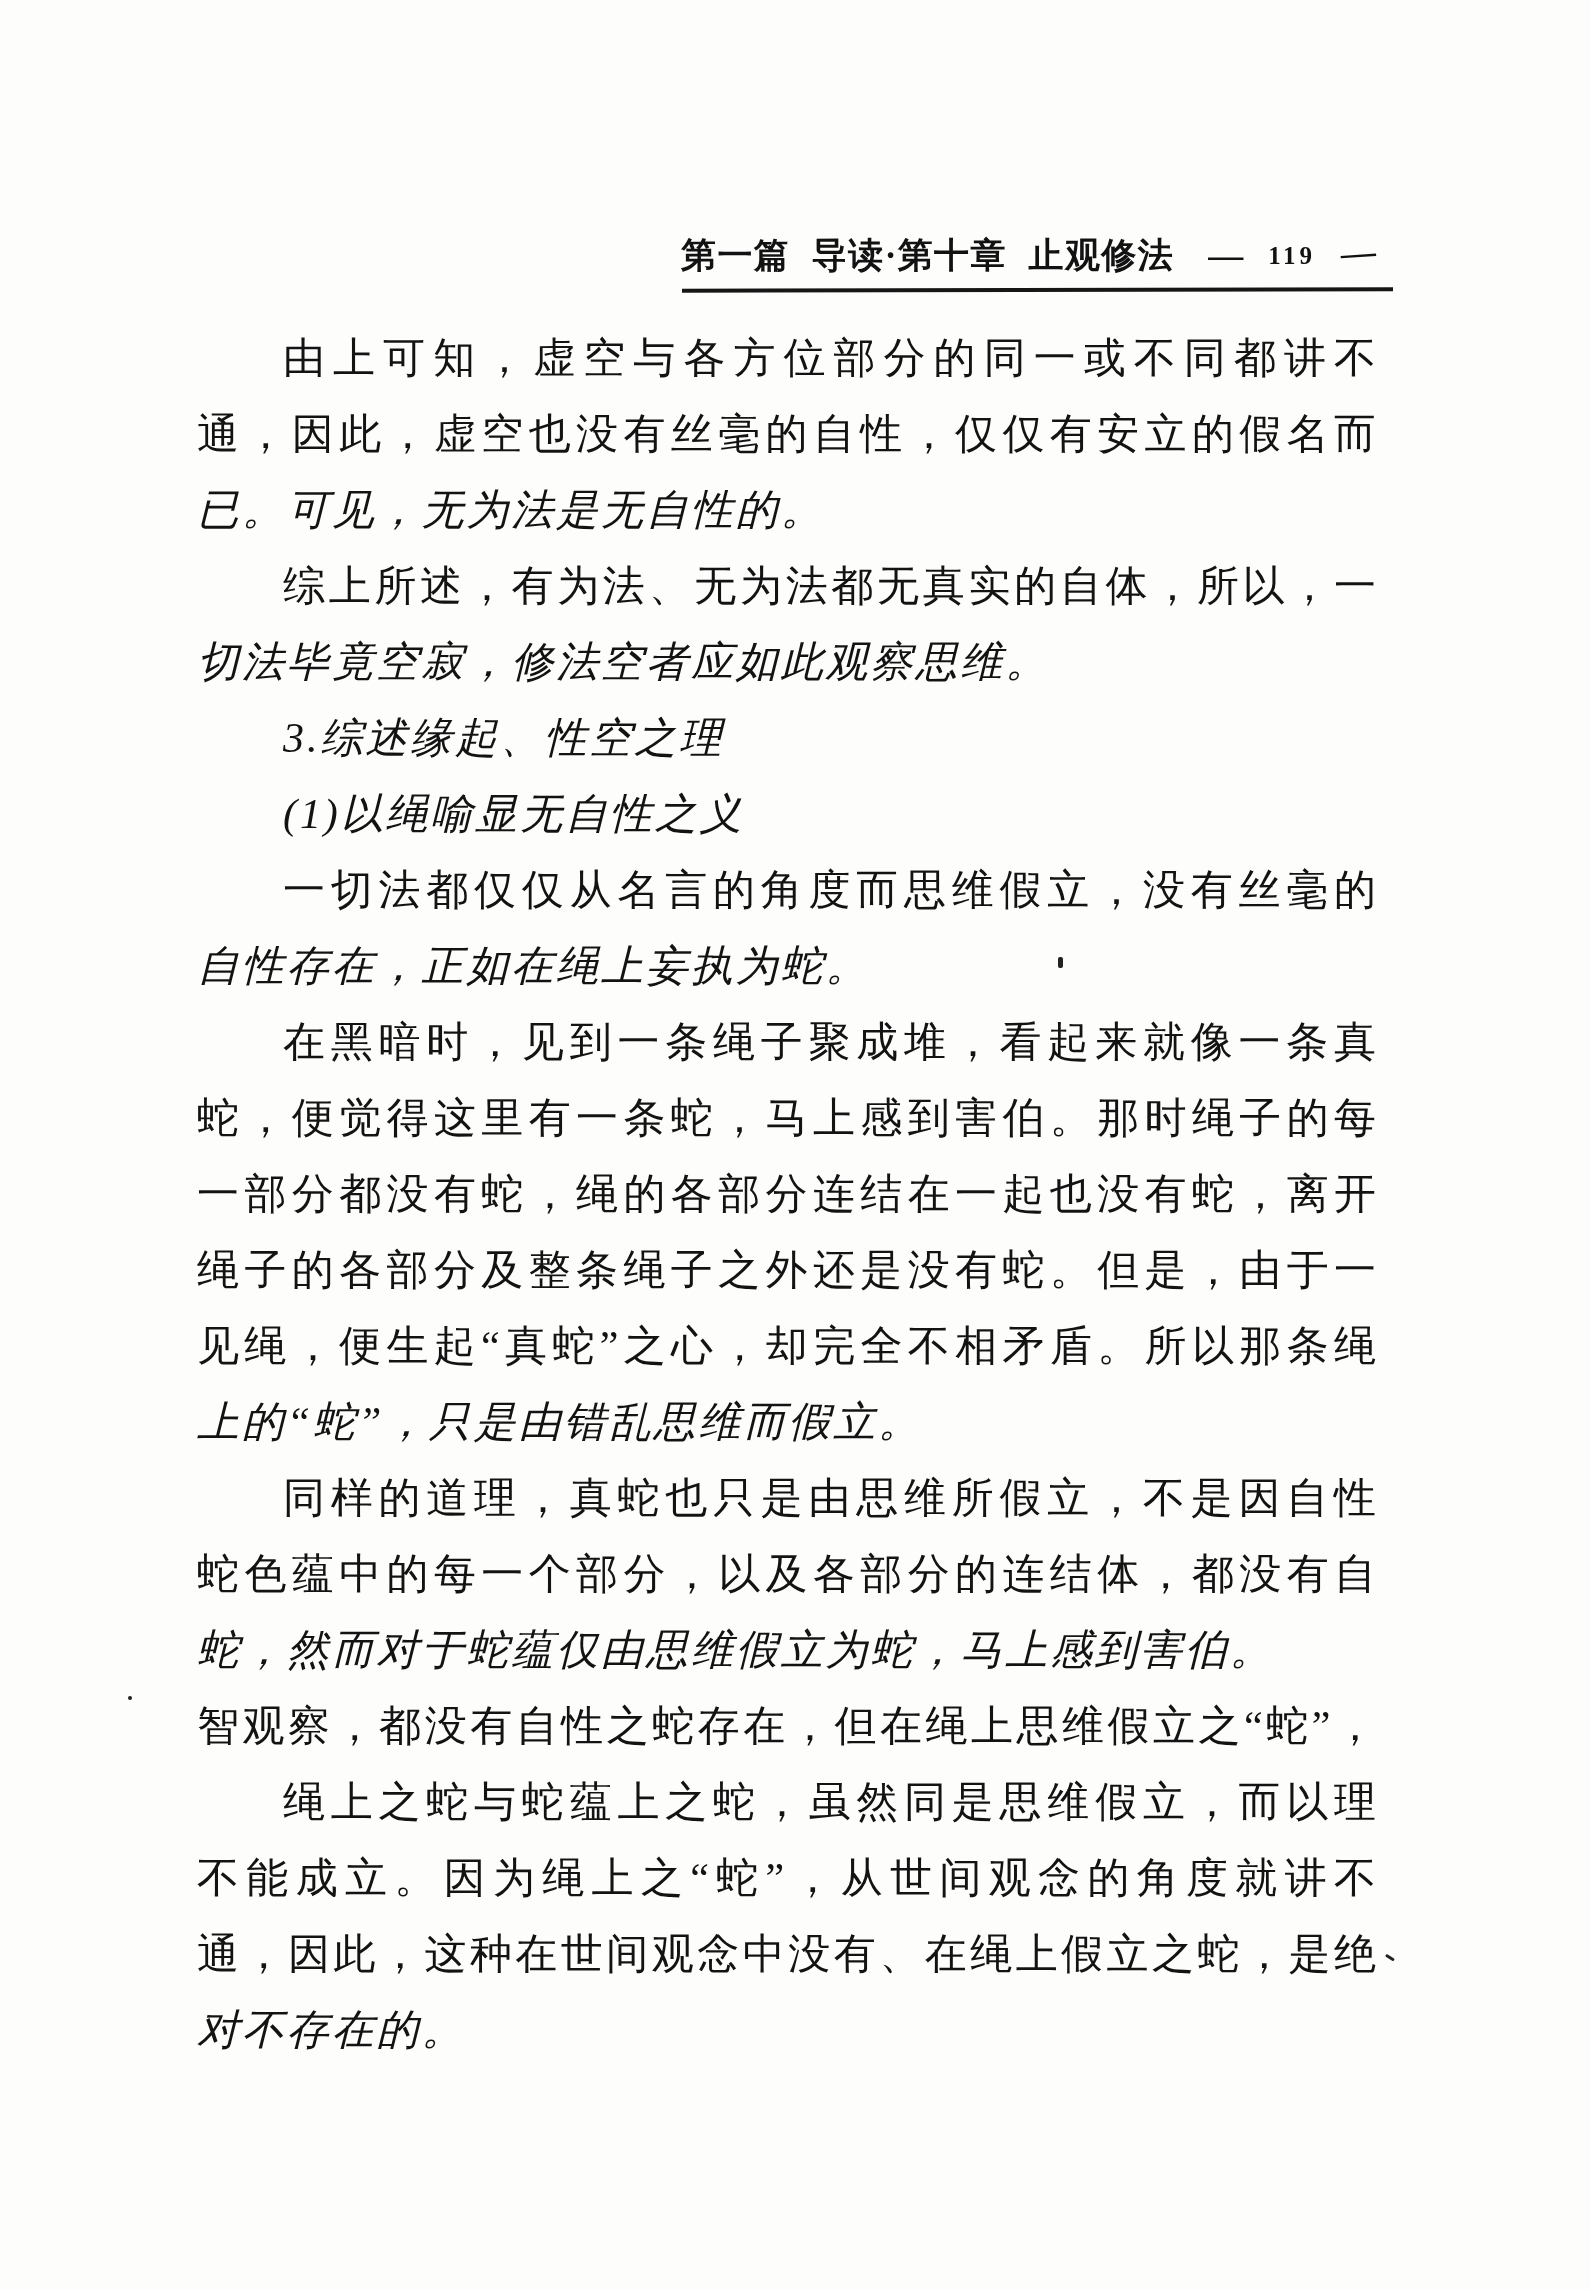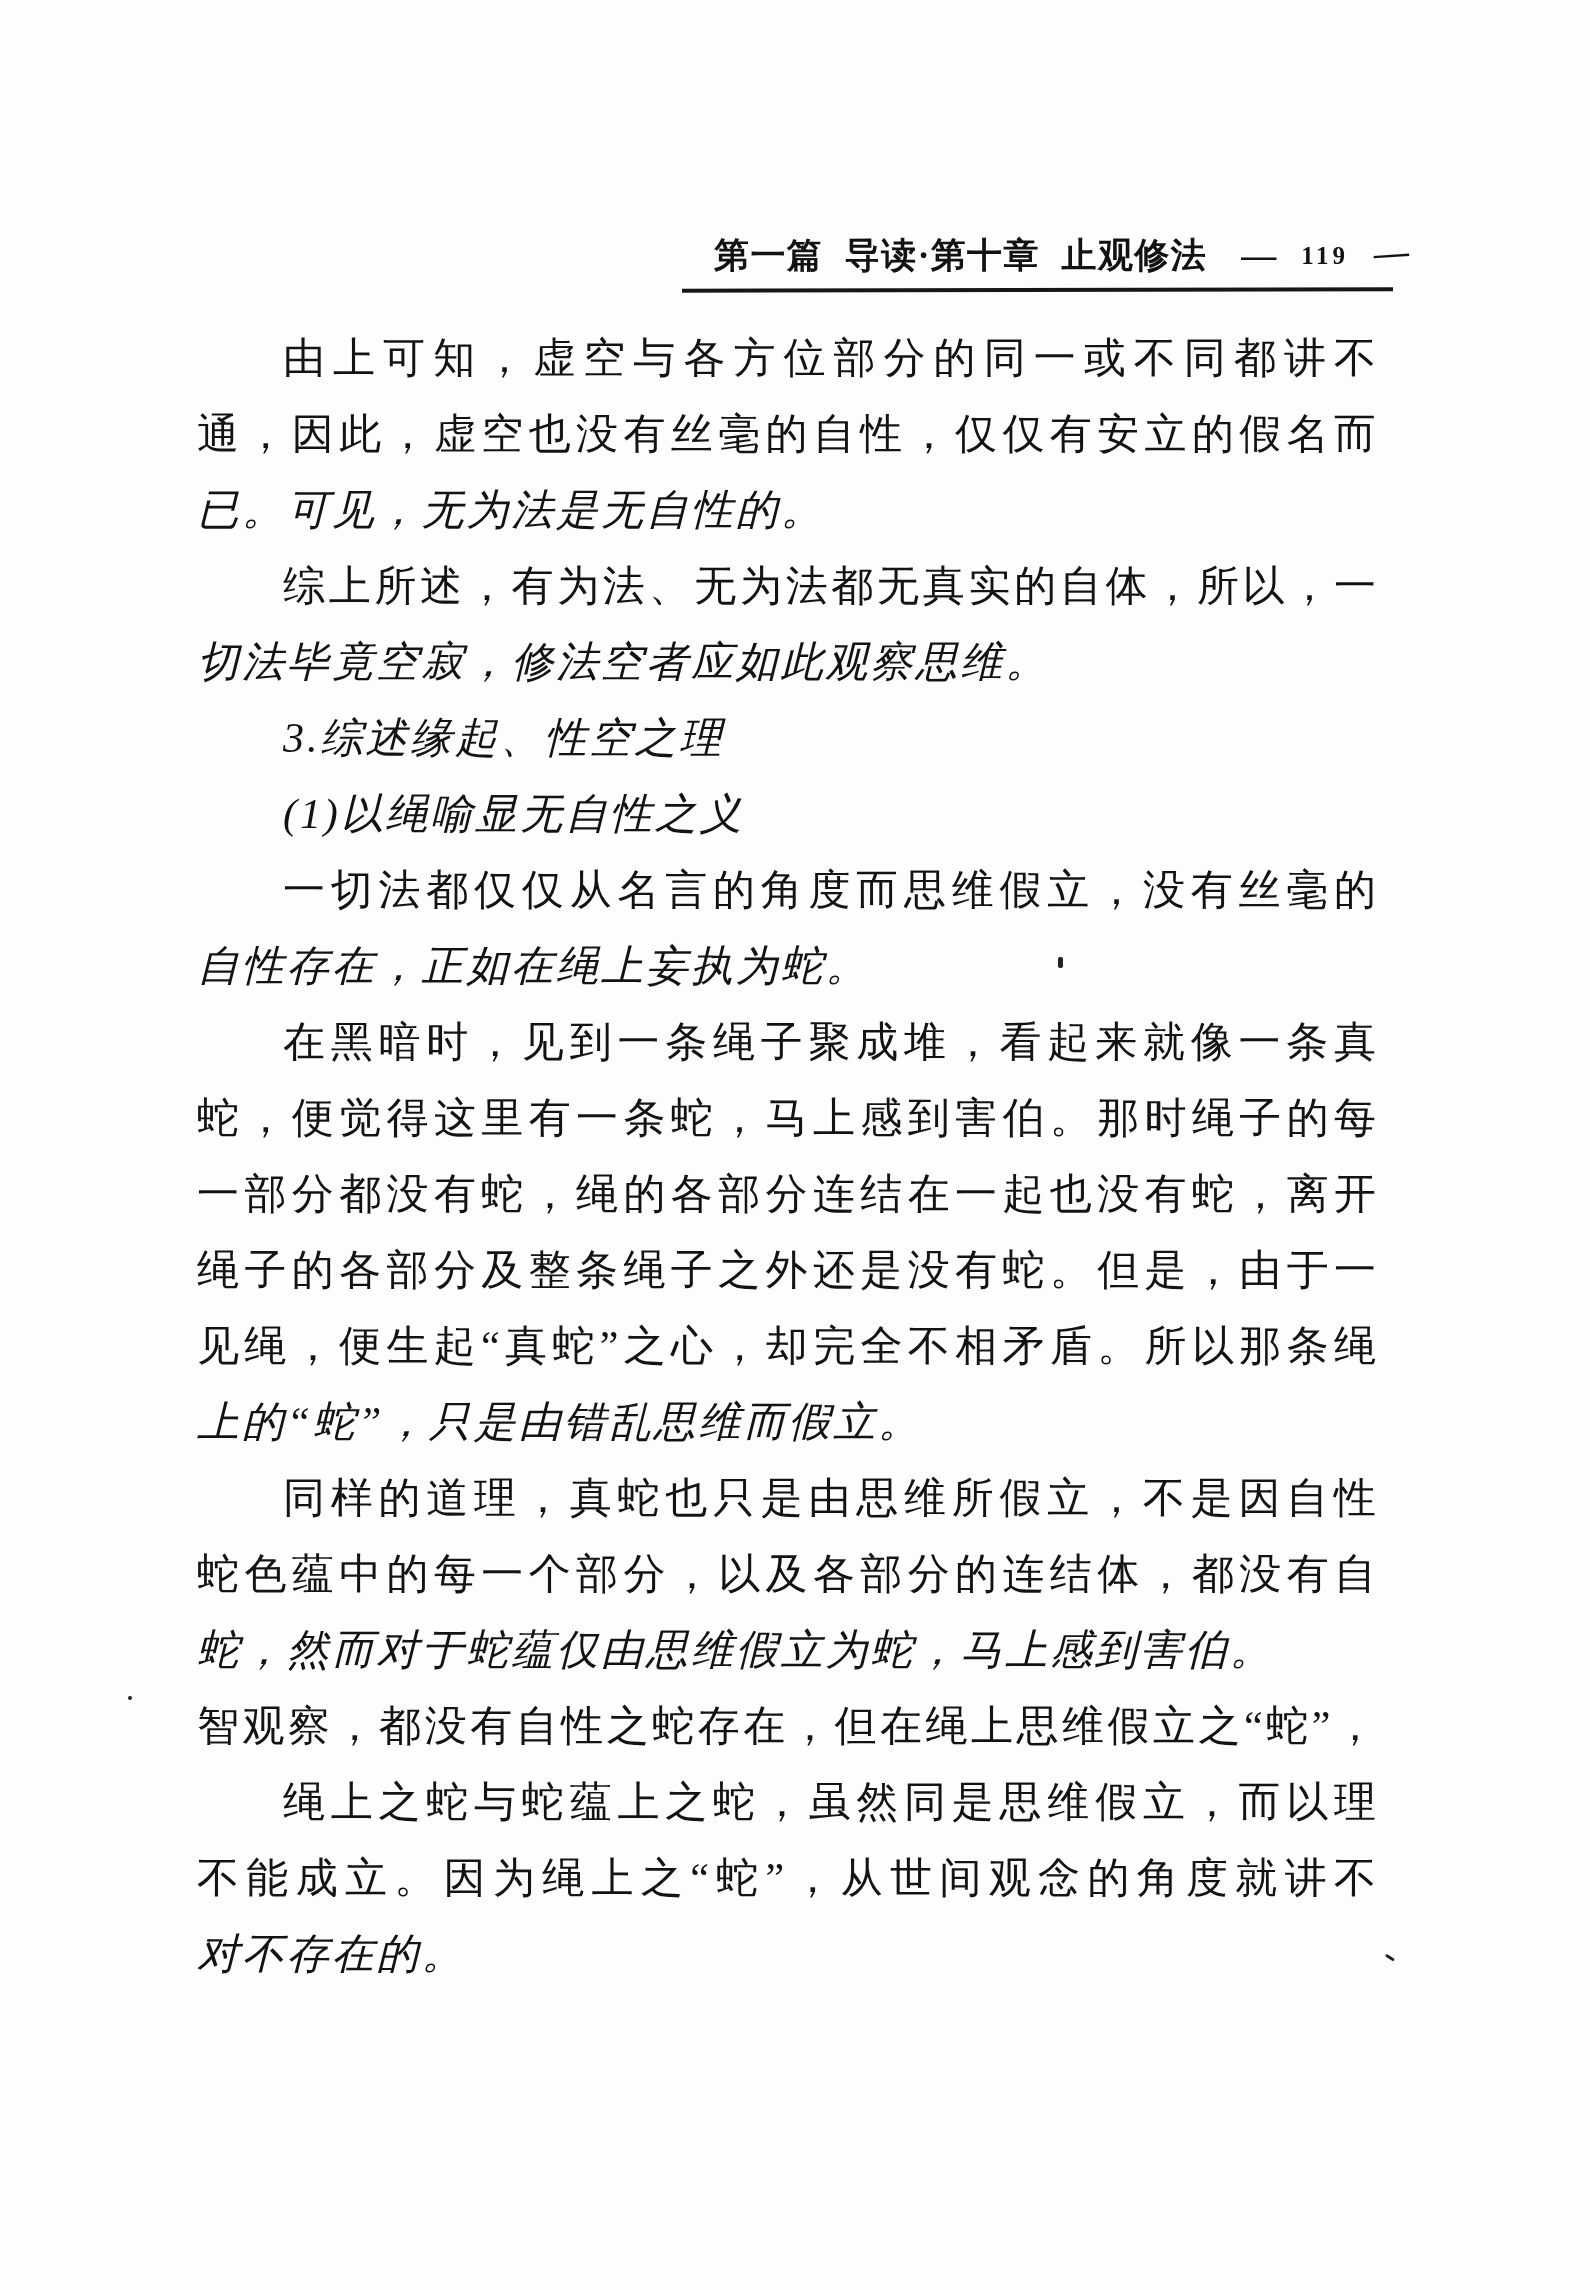--- a/index.html
+++ b/index.html
@@ -11,21 +11,21 @@
     font-family:"Liberation Serif","DejaVu Serif",serif;
     overflow:hidden;
     margin:0 auto;
   }
   
   .header{
     position:absolute;top:232px;left:681px;width:707px;
     display:flex;align-items:center;justify-content:flex-start;
     font-size:35px;font-weight:700;white-space:nowrap;color:#121212;
   }
-  .header .chapter{word-spacing:11.5px;letter-spacing:1.4px;margin-left:33px;}
+  .header .chapter{word-spacing:11.5px;letter-spacing:1.4px;}
   .pagenum{display:inline-flex;align-items:center;gap:25px;margin-left:34px;}
   .pn-dash{font-weight:700;}
   .pn-dash.tilt{display:inline-block;transform:rotate(-4deg) translateY(-2.9px);}
   .pn-digits{font-size:25px;letter-spacing:3.8px;font-weight:600;}
   .header-rule{
     position:absolute;left:682px;top:288px;width:711px;height:3.8px;
     background:#161616;transform:rotate(-0.12deg);
   }
   
   .body-text{
@@ -72,20 +72,21 @@
     <div class="line just">一部分都没有蛇，绳的各部分连结在一起也没有蛇，离开</div>
     <div class="line just">绳子的各部分及整条绳子之外还是没有蛇。但是，由于一</div>
     <div class="line just">见绳，便生起“真蛇”之心，却完全不相矛盾。所以那条绳</div>
     <div class="line short">上的“蛇”，只是由错乱思维而假立。</div>
     <div class="line just indent">同样的道理，真蛇也只是由思维所假立，不是因自性</div>
     <div class="line just">蛇色蕴中的每一个部分，以及各部分的连结体，都没有自</div>
     <div class="line short">蛇，然而对于蛇蕴仅由思维假立为蛇，马上感到害伯。</div>
     <div class="line just">智观察，都没有自性之蛇存在，但在绳上思维假立之“蛇”，</div>
     <div class="line just indent">绳上之蛇与蛇蕴上之蛇，虽然同是思维假立，而以理</div>
     <div class="line just">不能成立。因为绳上之“蛇”，从世间观念的角度就讲不</div>
+    <div class="line just">通，因此，这种在世间观念中没有、在绳上假立之蛇，是绝</div>
     <div class="line short">对不存在的。</div>
   </div>
 
   <div class="speck s1"></div>
   <div class="speck s2"></div>
   <div class="speck s3"></div>
 
 </div>
 
 

